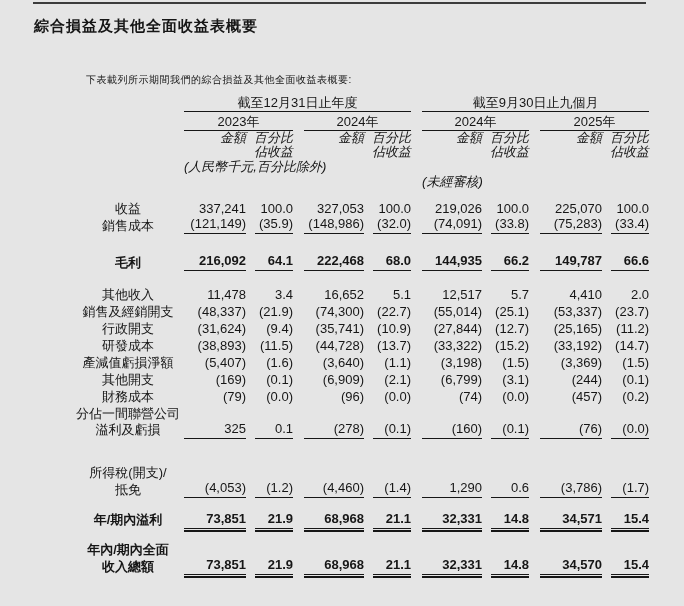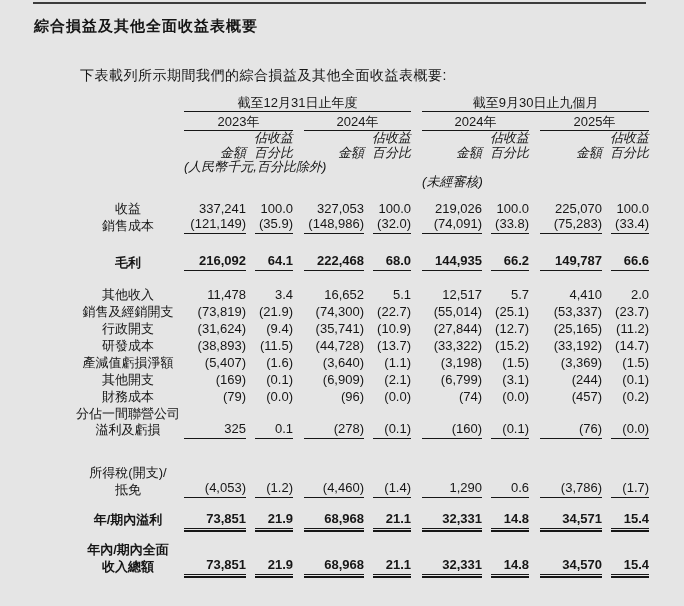--- a/index.html
+++ b/index.html
@@ -14,21 +14,21 @@
   }
   .top-rule{
     position:absolute;left:33px;top:2px;width:613px;height:2px;background:#3c3c3c;
   }
   .heading{
     position:absolute;left:34px;top:17px;
     font-size:15px;font-weight:bold;letter-spacing:1px;margin:0;
   }
   .intro{
     position:absolute;left:70px;top:57px;
-    font-size:14px;letter-spacing:0.5px;margin:10px;
+    font-size:10px;letter-spacing:0.5px;margin:16px;
   }
   table.fin{
     position:absolute;left:72px;top:92px;
     border-collapse:collapse;table-layout:fixed;width:577px;
   }
   table.fin td,table.fin th{
     padding:0;margin:0;vertical-align:bottom;
     font-size:13px;font-weight:normal;line-height:1.15;white-space:nowrap;
   }
   td.lb{text-align:center;}
@@ -85,47 +85,47 @@
       <tr style="height:19px">
         <td></td>
         <th class="yr" colspan="3">2023年</th>
         <td></td>
         <th class="yr" colspan="3">2024年</th>
         <td></td>
         <th class="yr" colspan="3">2024年</th>
         <td></td>
         <th class="yr" colspan="3">2025年</th>
       </tr>
-      <tr style="height:14px">
-        <td></td>
-        <td></td>
-        <td class="subh ital" colspan="2">佔收益</td>
-        <td></td>
-        <td></td>
-        <td class="subh ital" colspan="2">佔收益</td>
-        <td></td>
-        <td></td>
-        <td class="subh ital" colspan="2">佔收益</td>
-        <td></td>
-        <td></td>
-        <td class="subh ital" colspan="2">佔收益</td>
-      </tr>
       <tr style="height:15px">
         <td></td>
         <td class="subh ital">金額</td>
         <td class="subh ital" colspan="2">百分比</td>
         <td></td>
         <td class="subh ital">金額</td>
         <td class="subh ital" colspan="2">百分比</td>
         <td></td>
         <td class="subh ital">金額</td>
         <td class="subh ital" colspan="2">百分比</td>
         <td></td>
         <td class="subh ital">金額</td>
         <td class="subh ital" colspan="2">百分比</td>
+      </tr>
+      <tr style="height:14px">
+        <td></td>
+        <td></td>
+        <td class="subh ital" colspan="2">佔收益</td>
+        <td></td>
+        <td></td>
+        <td class="subh ital" colspan="2">佔收益</td>
+        <td></td>
+        <td></td>
+        <td class="subh ital" colspan="2">佔收益</td>
+        <td></td>
+        <td></td>
+        <td class="subh ital" colspan="2">佔收益</td>
       </tr>
       <tr style="height:14px">
         <td></td>
         <td class="note ital" colspan="15">(人民幣千元,百分比除外)</td>
       </tr>
       <tr style="height:15px">
         <td></td>
         <td colspan="7"></td>
         <td></td>
         <td class="note ital" colspan="7">(未經審核)</td>
@@ -215,21 +215,21 @@
           <td></td>
           <td class="p">5.7</td>
         <td></td>
         <td class="a">4,410</td>
           <td></td>
           <td class="p">2.0</td>
       </tr>
 
       <tr style="height:17px">
         <td class="lb">銷售及經銷開支</td>
-        <td class="a">(73,819)</td>
+        <td class="a">(48,337)</td>
           <td></td>
           <td class="p">(21.9)</td>
         <td></td>
         <td class="a">(74,300)</td>
           <td></td>
           <td class="p">(22.7)</td>
         <td></td>
         <td class="a">(55,014)</td>
           <td></td>
           <td class="p">(25.1)</td>

